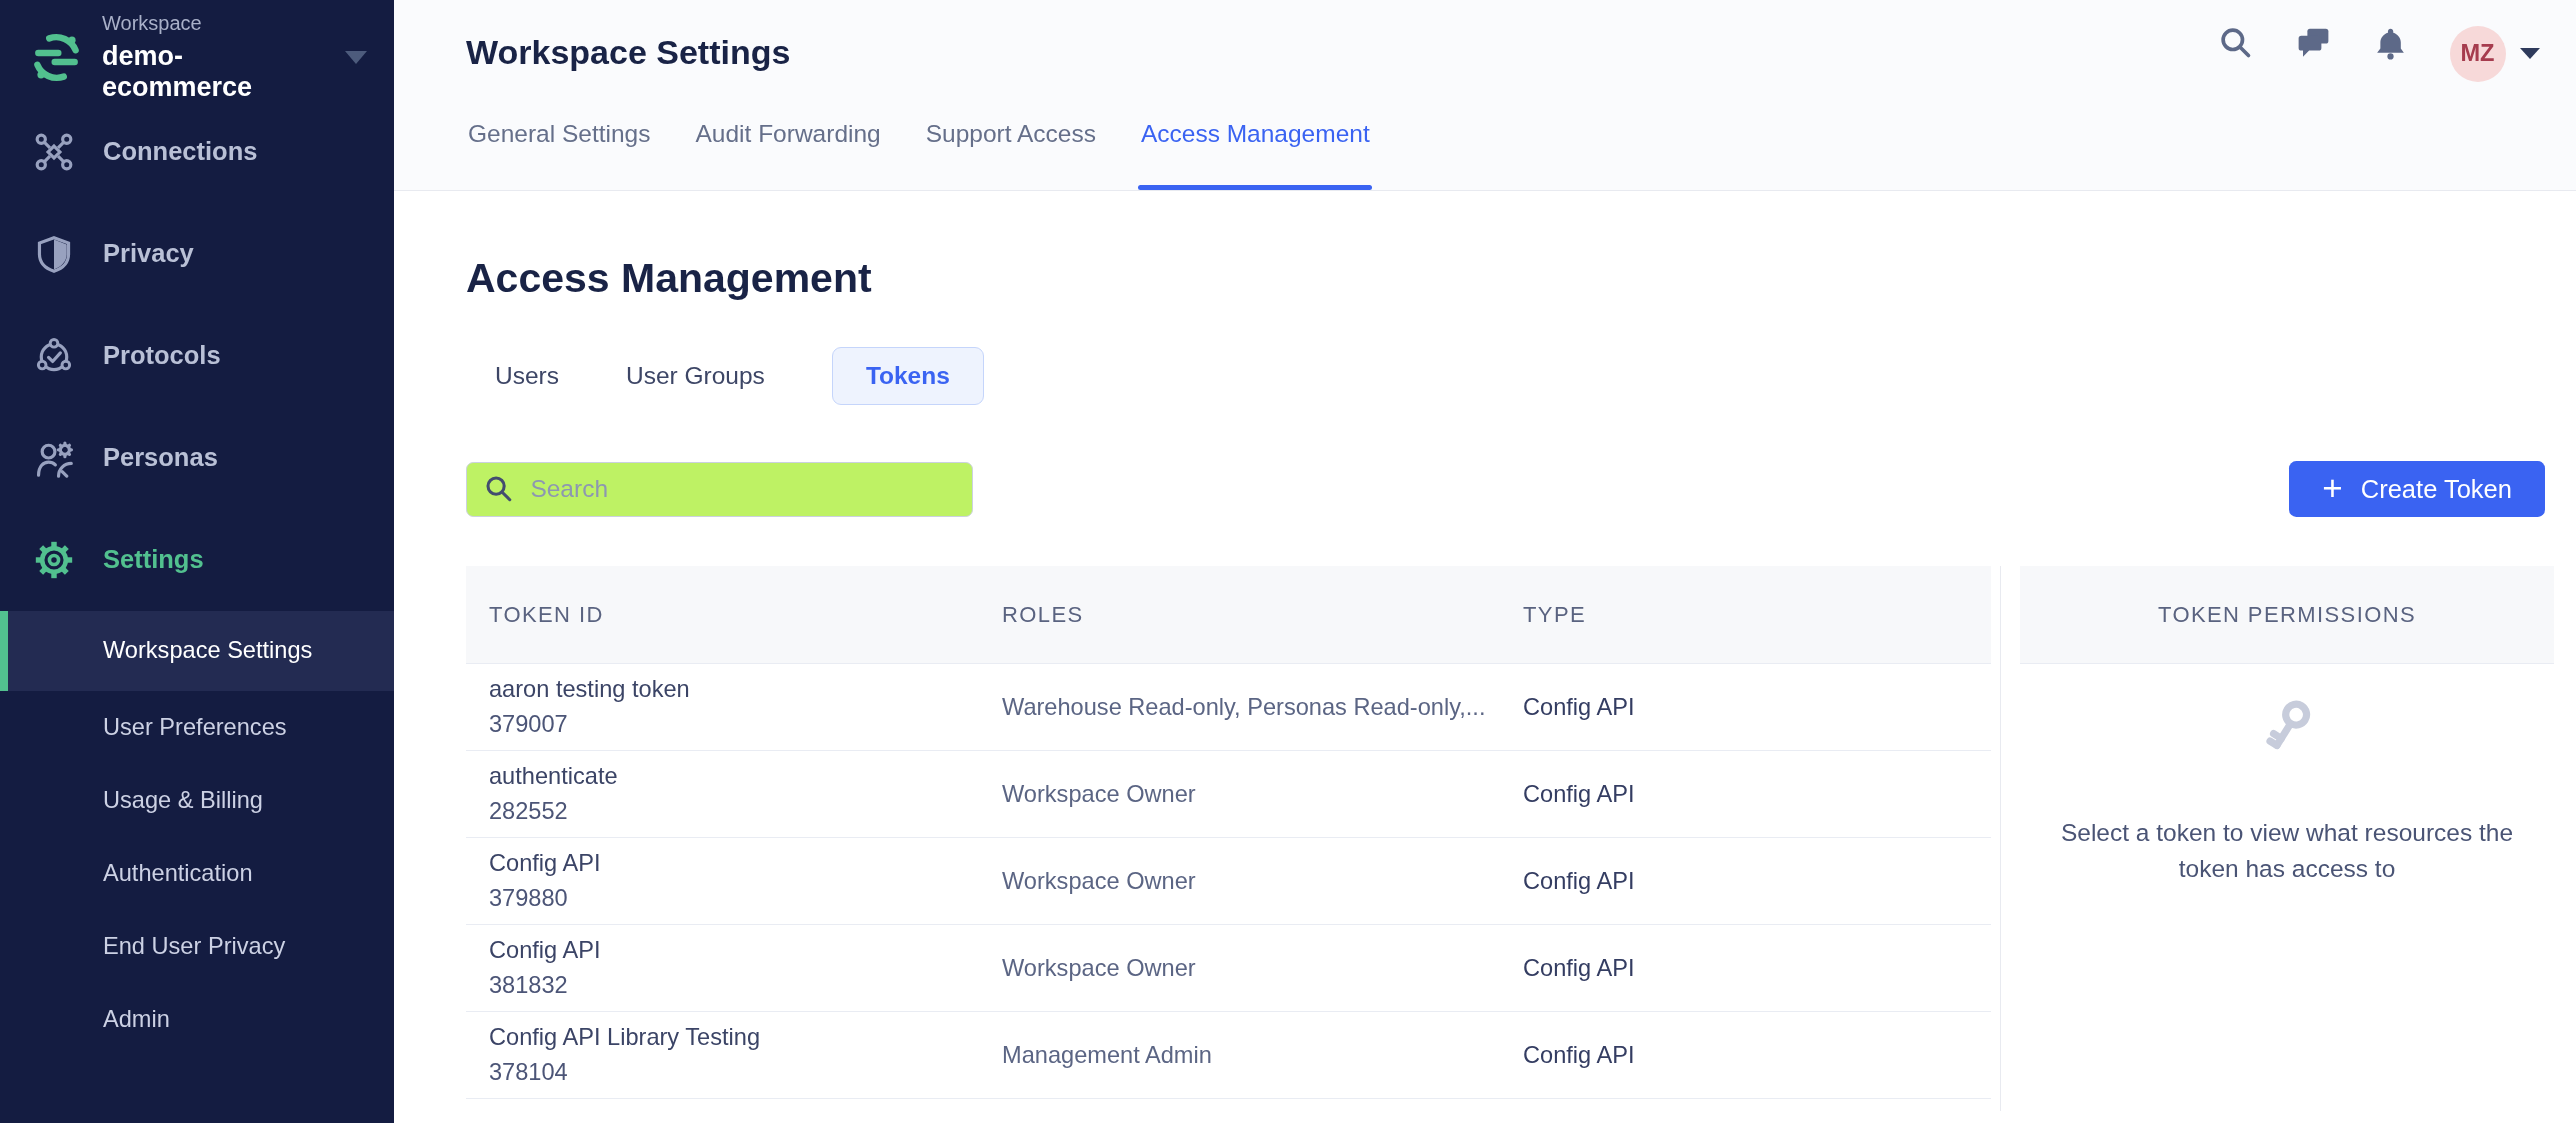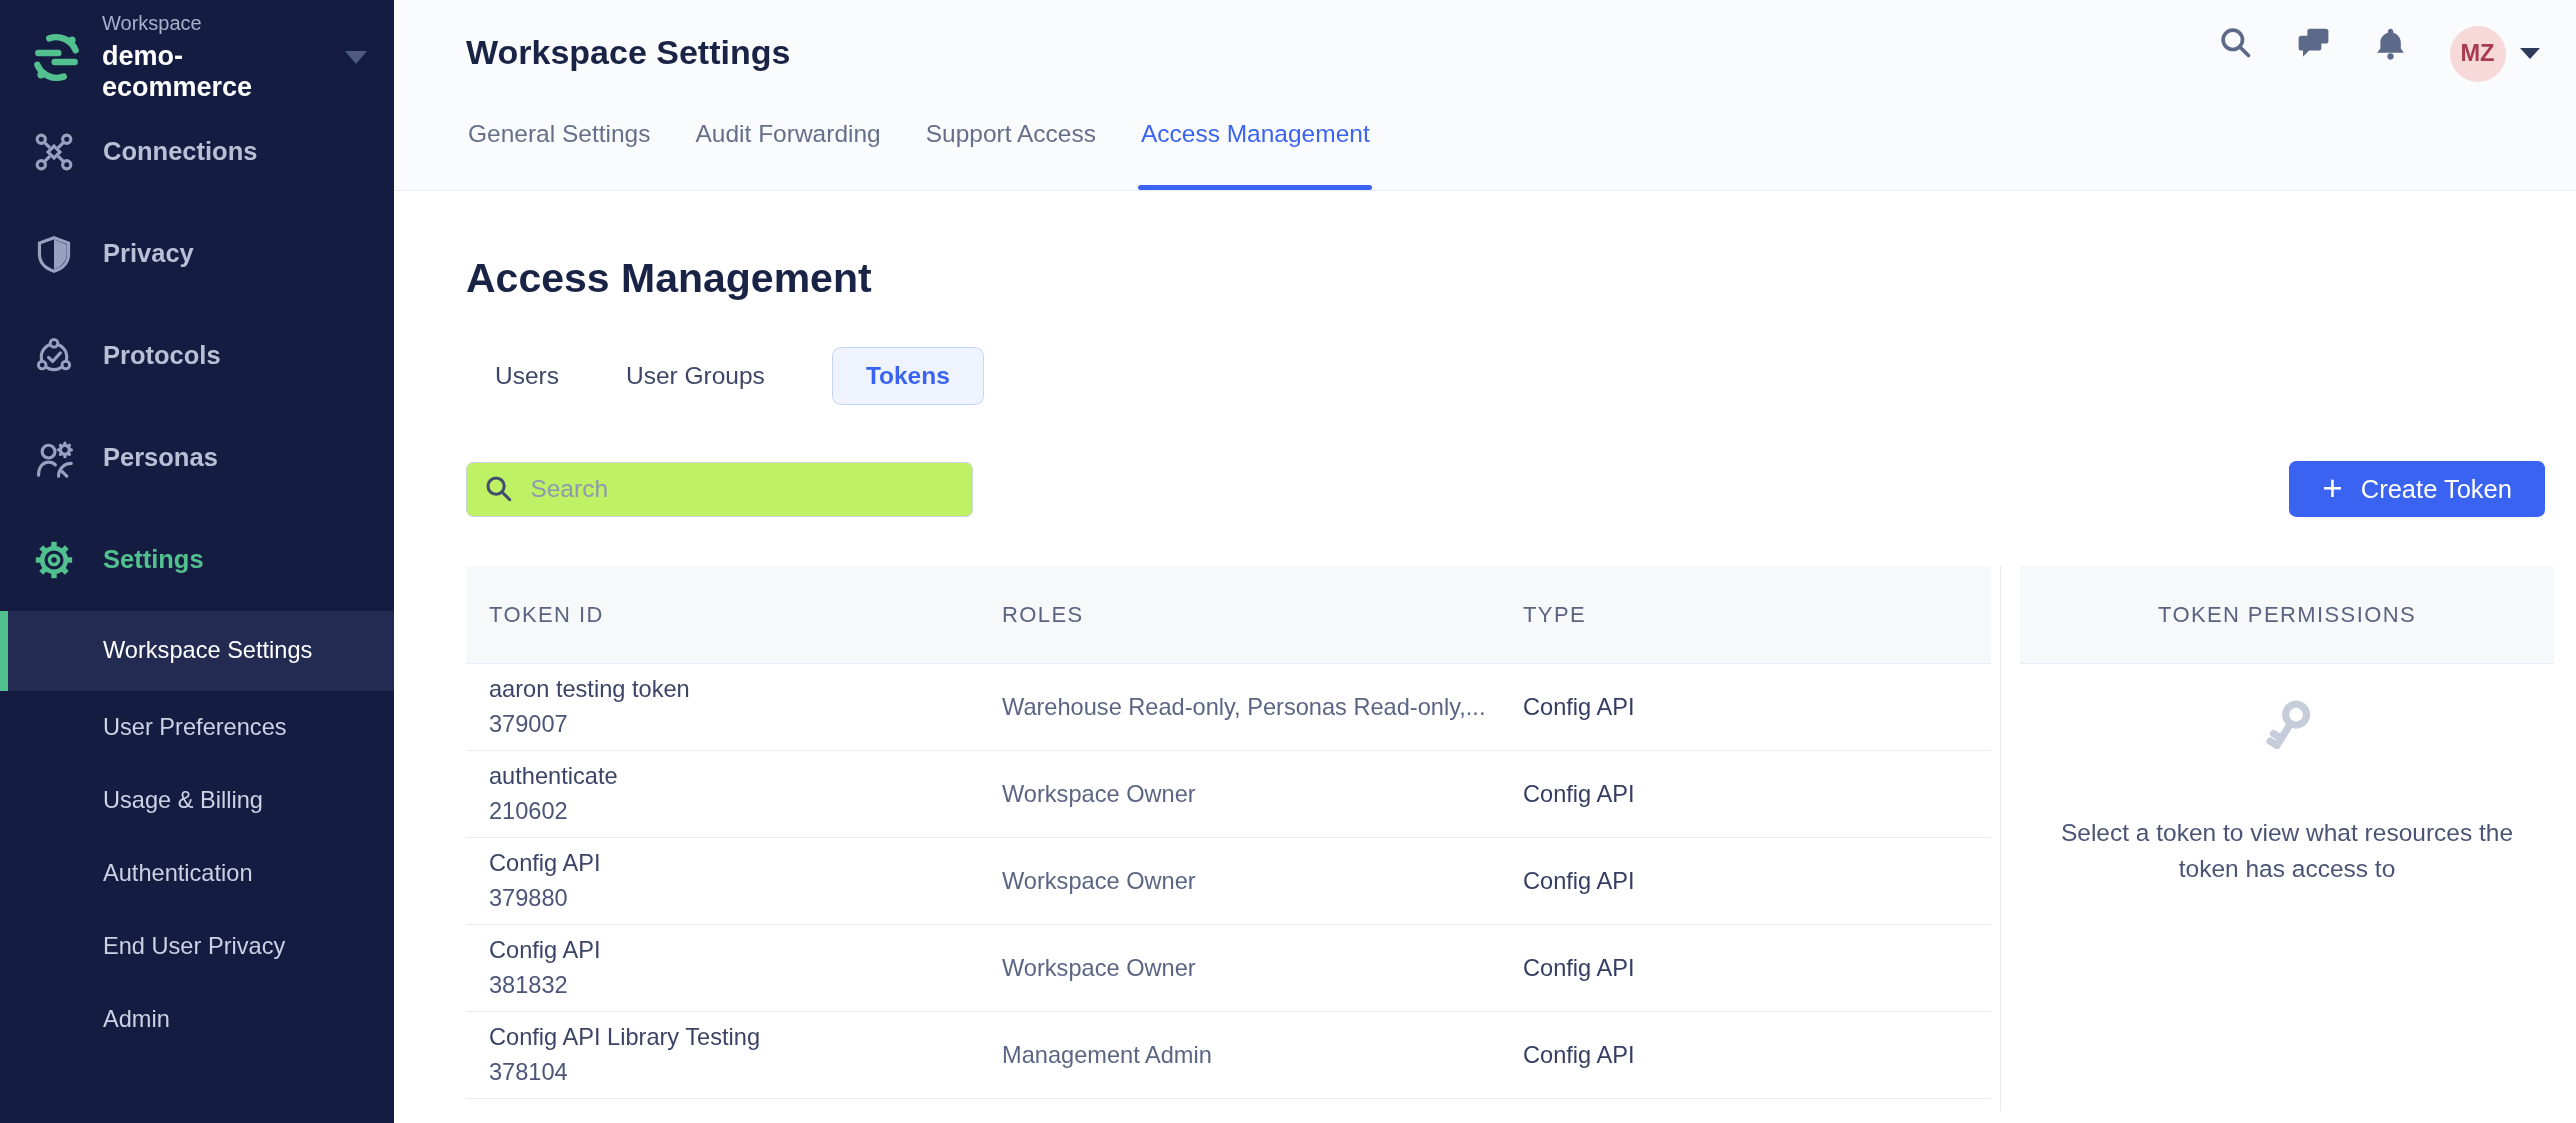--- a/index.html
+++ b/index.html
@@ -336,21 +336,21 @@
             <span class="tk-name">aaron testing token</span>
             <span class="tk-id">379007</span>
           </div>
           <div class="tk-roles">Warehouse Read-only, Personas Read-only,...</div>
           <div class="tk-type">Config API</div>
         </div>
 
         <div class="trow">
           <div class="cell-token">
             <span class="tk-name">authenticate</span>
-            <span class="tk-id">210602</span>
+            <span class="tk-id">282552</span>
           </div>
           <div class="tk-roles">Workspace Owner</div>
           <div class="tk-type">Config API</div>
         </div>
 
         <div class="trow">
           <div class="cell-token">
             <span class="tk-name">Config API</span>
             <span class="tk-id">379880</span>
           </div>

